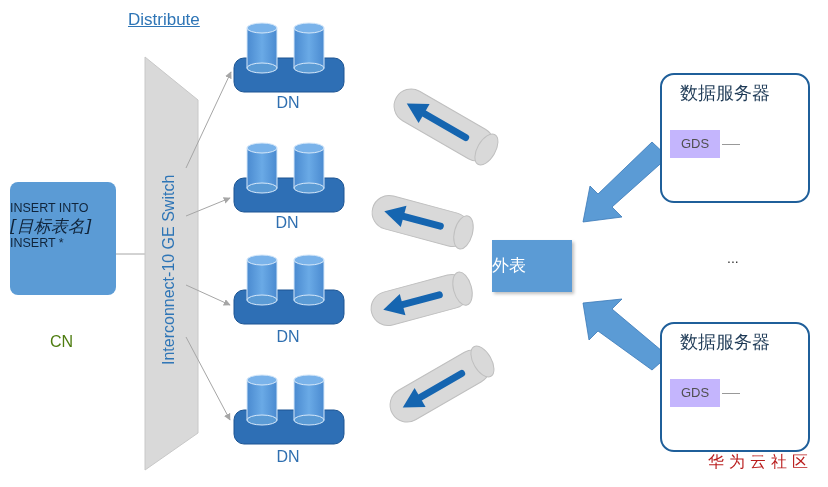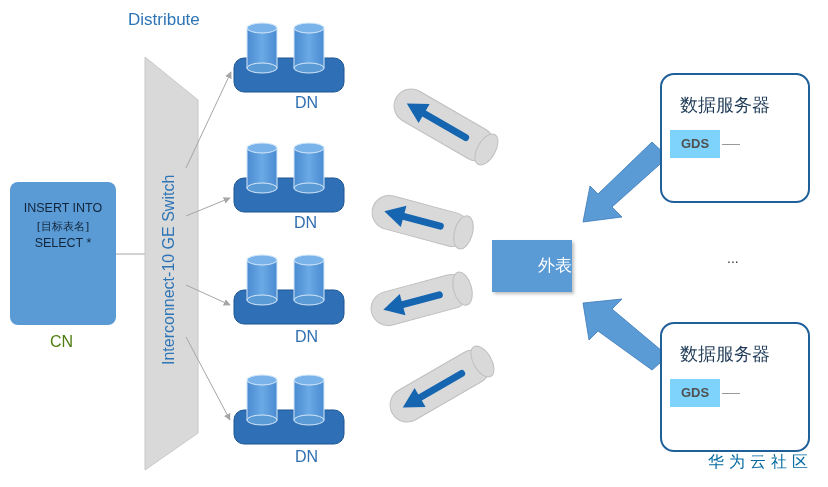--- a/index.html
+++ b/index.html
@@ -1,33 +1,33 @@
 <!DOCTYPE html>
 <html><head>
 <meta charset="utf-8">
 <style>
   html, body { margin:0; padding:0; background:#fff; }
   body { width:828px; height:487px; position:relative; overflow:hidden;
          font-family:"Liberation Sans", sans-serif; }
   #diagram { position:absolute; left:0; top:0; }
   .txt { position:absolute; white-space:nowrap; }
-  .cn-box { position:absolute; left:10px; top:182px; width:106px; height:143px;
+  .cn-box { position:absolute; left:10px; top:182px; width:106px; height:113px;
             background:#5b9bd5; border-radius:8px; color:#10243a;
-            text-align:center; font-size:12.5px; line-height:17.5px; padding-top:18px;
+            font-size:12.5px; line-height:17.5px; padding-top:18px;
             box-sizing:border-box; }
-  .cn-box .mono { font-family:"DejaVu Serif", serif; font-size:11px; }
-  .dn-label { position:absolute; width:60px; text-align:right; font-size:16px; color:#2f6fb0; }
+  .cn-box .mono { font-family:"DejaVu Serif", serif; font-style:italic; font-size:17px; }
+  .dn-label { position:absolute; width:60px; text-align:center; font-size:16px; color:#2f6fb0; }
   .ext-box { position:absolute; left:492px; top:240px; width:80px; height:52px; background:#5b9bd5;
-             color:#fff; font-size:17px; text-align:right; line-height:52px;
+             color:#fff; font-size:17px; text-align:left; line-height:52px;
              box-shadow:2px 2px 3px rgba(0,0,0,0.25); }
   .server { position:absolute; width:150px; height:130px; border:2.5px solid #1f5f9a; border-radius:14px;
             box-sizing:border-box; background:#fff; }
-  .server .title { position:absolute; left:18px; top:18px; font-size:18px; color:#1f3b57; }
-  .server .gds { position:absolute; left:8px; top:55px; width:50px; height:28px; background:#7dd3fc;
-                 color:#505050; font-size:13px; text-align:center; line-height:28px;font-weight:bold; }
+  .server .title { position:absolute; left:18px; top:6px; font-size:18px; color:#1f3b57; }
+  .server .gds { position:absolute; left:8px; top:55px; width:50px; height:28px; background:#c4b5fd;
+                 color:#505050; font-size:13px; text-align:center; line-height:28px; }
   .server .conn { position:absolute; left:60px; top:69px; width:18px; height:1px; background:#999; }
   .server .file-text { position:absolute; left:80px; top:55px; font-size:14px; color:#fff; line-height:18px; width:48px; }
 </style>
 </head>
 <body>
 
 <svg id="diagram" width="828" height="487">
   <defs>
     <marker id="tri" viewBox="0 0 10 10" refX="9" refY="5" markerWidth="7" markerHeight="7" orient="auto">
       <path d="M0,0 L10,5 L0,10 z" fill="#a6a6a6"></path>
@@ -139,26 +139,26 @@
         <path d="M738,128 h54 v36 q-13,-6 -27,0 q-14,6 -27,0 z" fill="#5b9bd5" stroke="#fff" stroke-width="1"></path>
       </g>
       <g>
         <path d="M752,365 h54 v36 q-13,-6 -27,0 q-14,6 -27,0 z" fill="#5b9bd5" stroke="#fff" stroke-width="1"></path>
         <path d="M745,371 h54 v36 q-13,-6 -27,0 q-14,6 -27,0 z" fill="#5b9bd5" stroke="#fff" stroke-width="1"></path>
         <path d="M738,377 h54 v36 q-13,-6 -27,0 q-14,6 -27,0 z" fill="#5b9bd5" stroke="#fff" stroke-width="1"></path>
       </g>
     </g>
 </svg>
 
-<div class="txt" style="left:128px;top:10px;font-size:17px;color:#2e75b6;">Distribute</div>
+<div class="txt" style="left:128px;top:10px;font-size:17px;color:#2e75b6;text-decoration:underline;">Distribute</div>
 
 <div class="cn-box">
   <div>INSERT INTO</div>
   <div class="mono">[目标表名]</div>
-  <div>SELECT *</div>
+  <div>INSERT *</div>
 </div>
 <div class="txt" style="left:50px;top:333px;font-size:16px;color:#4d7c0f;">CN</div>
 
 <div class="txt" style="left:160px;top:365px;font-size:16px;color:#2e75b6;transform-origin:0 0;transform:rotate(-90deg);">Interconnect-10 GE Switch</div>
 
 <div class="dn-label" style="left:258px;top:94px;">DN</div>
 <div class="dn-label" style="left:257px;top:214px;">DN</div>
 <div class="dn-label" style="left:258px;top:328px;">DN</div>
 <div class="dn-label" style="left:258px;top:448px;">DN</div>
 
@@ -171,13 +171,13 @@
   <div class="file-text">数据源<br>文件</div>
 </div>
 <div class="server" style="left:660px;top:322px;">
   <div class="title">数据服务器</div>
   <div class="gds">GDS</div>
   <div class="conn"></div>
   <div class="file-text">数据源<br>文件</div>
 </div>
 
 <div class="txt" style="left:727px;top:250px;font-size:14px;color:#333;">...</div>
-<div class="txt" style="left:708px;top:452px;font-size:16px;color:#0369a1;letter-spacing:5px;">华为云社区</div>
+<div class="txt" style="left:708px;top:452px;font-size:16px;color:#b91c1c;letter-spacing:5px;">华为云社区</div>
 
 </body></html>

